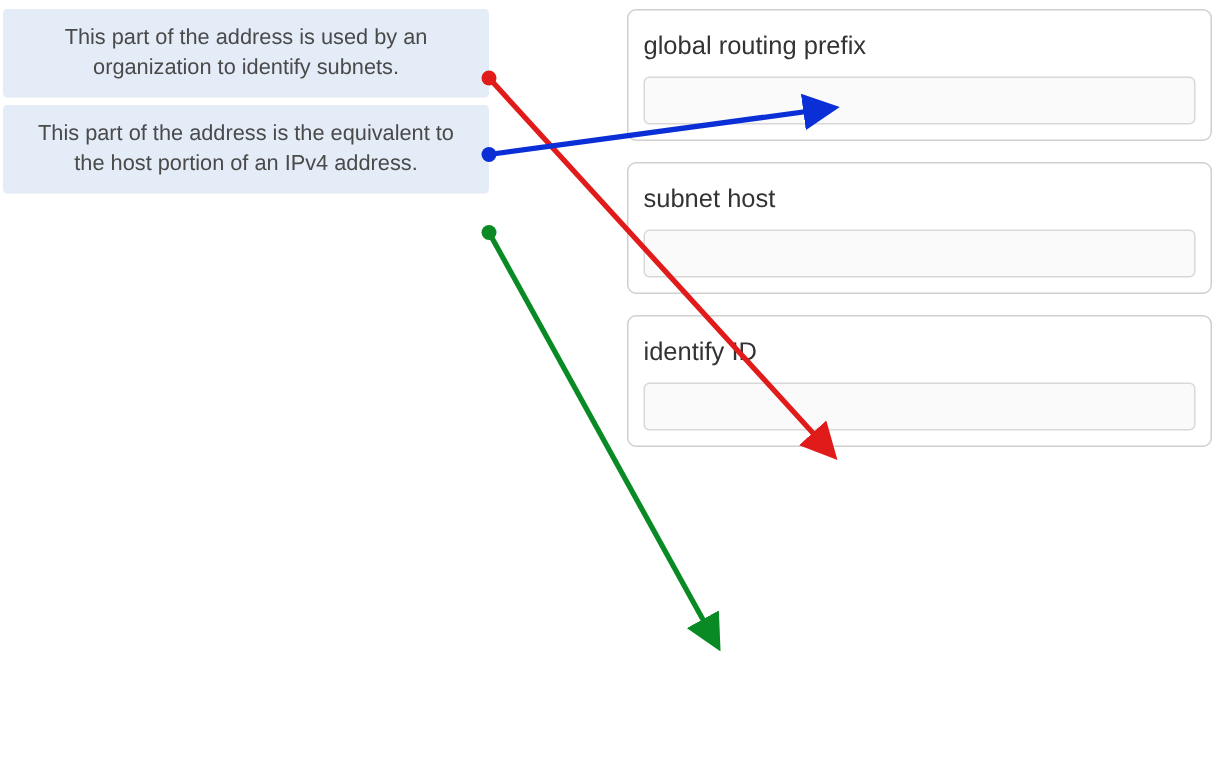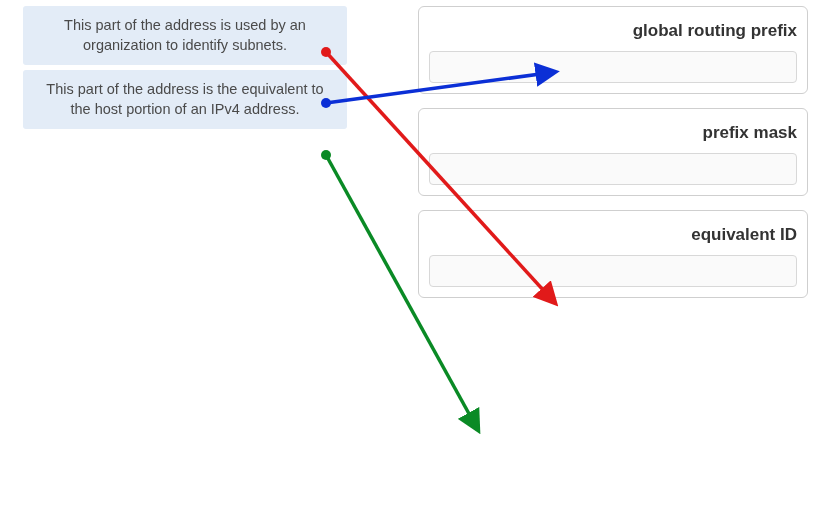--- a/index.html
+++ b/index.html
@@ -13,21 +13,21 @@
     position: relative;
     overflow: hidden;
   }
   .container {
     position: relative;
     width: 818px;
     height: 511px;
   }
   .left-col {
     position: absolute;
-    left: 23px;
+    left: 2px;
     top: 6px;
     width: 324px;
   }
   .source-item {
     background: #e3ecf7;
     border-radius: 3px;
     padding: 10px 14px;
     margin-bottom: 5px;
     text-align: center;
     font-size: 14.5px;
@@ -41,26 +41,25 @@
     top: 6px;
     width: 390px;
   }
   .target-box {
     border: 1px solid #cfcfcf;
     border-radius: 6px;
     margin-bottom: 14px;
     padding: 10px 10px 10px 10px;
   }
   .target-label {
-    text-align: right;
+    text-align: left;
     font-size: 17px;
     color: #333;
     margin-bottom: 10px;
     margin-top: 4px;
-    font-weight: bold;
   }
   .drop-zone {
     border: 1px solid #d8d8d8;
     border-radius: 4px;
     height: 32px;
     background: #fafafa;
   }
   svg.connectors {
     position: absolute;
     left: 0;
@@ -83,25 +82,25 @@
       <span>This part of the address is the equivalent to the host portion of an IPv4 address.</span>
     </div>
   </div>
 
   <div class="right-col">
     <div class="target-box">
       <div class="target-label">global routing prefix</div>
       <div class="drop-zone"></div>
     </div>
     <div class="target-box">
-      <div class="target-label">prefix mask</div>
+      <div class="target-label">subnet host</div>
       <div class="drop-zone"></div>
     </div>
     <div class="target-box">
-      <div class="target-label">equivalent ID</div>
+      <div class="target-label">identify ID</div>
       <div class="drop-zone"></div>
     </div>
   </div>
 
   <svg class="connectors">
     <defs>
       <marker id="arrow-red" viewBox="0 0 10 10" refX="8" refY="5" markerWidth="7" markerHeight="7" orient="auto-start-reverse">
         <path d="M 0 0 L 10 5 L 0 10 z" fill="#e11a1a"></path>
       </marker>
       <marker id="arrow-blue" viewBox="0 0 10 10" refX="8" refY="5" markerWidth="7" markerHeight="7" orient="auto-start-reverse">

